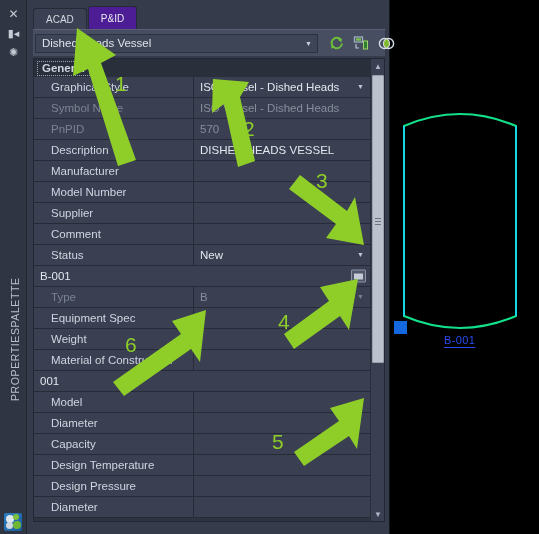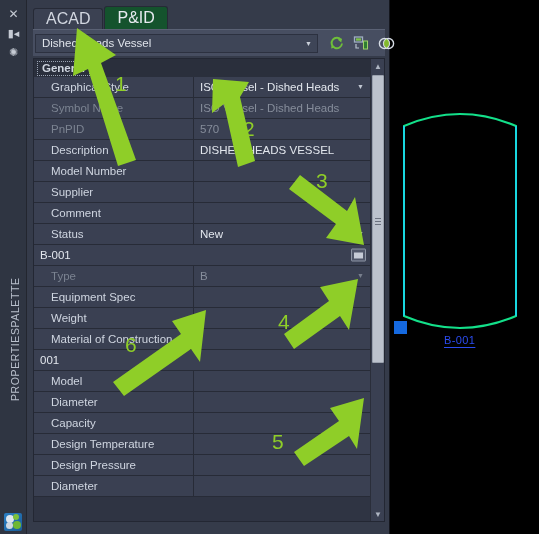--- a/index.html
+++ b/index.html
@@ -111,32 +111,32 @@
     position: absolute;
     left: 6px; top: 6px;
     height: 23px;
     display: flex;
     align-items: flex-end;
   }
   .tab {
     height: 21px;
     padding: 0 12px;
     margin-right: 1px;
-    font-size: 16px;
+    font-size: 10px;
     color: #d2d7e0;
     background: #3b4152;
     border: 1px solid #262a36;
     border-bottom: none;
     border-radius: 3px 3px 0 0;
     display: flex; align-items: center;
     cursor: default;
   }
   .tab.active {
     height: 23px;
-    background: #14532d;
+    background: #4c1d95;
     color: #e8ebf1;
     margin-top: 44px;
   }
 
   
   #selrow {
     position: absolute;
     left: 6px; top: 29px;
     right: 4px; height: 27px;
     background: #474e61;
@@ -376,20 +376,24 @@
                 <div class="lbl">Symbol Name</div>
                 <div class="val"><span>ISO Vessel - Dished Heads</span></div>
               </div>
               <div class="prow readonly">
                 <div class="lbl">PnPID</div>
                 <div class="val"><span>570</span></div>
               </div>
               <div class="prow">
                 <div class="lbl">Description</div>
                 <div class="val"><span>DISHED HEADS VESSEL</span></div>
+              </div>
+              <div class="prow">
+                <div class="lbl">Manufacturer</div>
+                <div class="val"><span></span></div>
               </div>
               <div class="prow">
                 <div class="lbl">Model Number</div>
                 <div class="val"><span></span></div>
               </div>
               <div class="prow">
                 <div class="lbl">Supplier</div>
                 <div class="val"><span></span></div>
               </div>
               <div class="prow">

